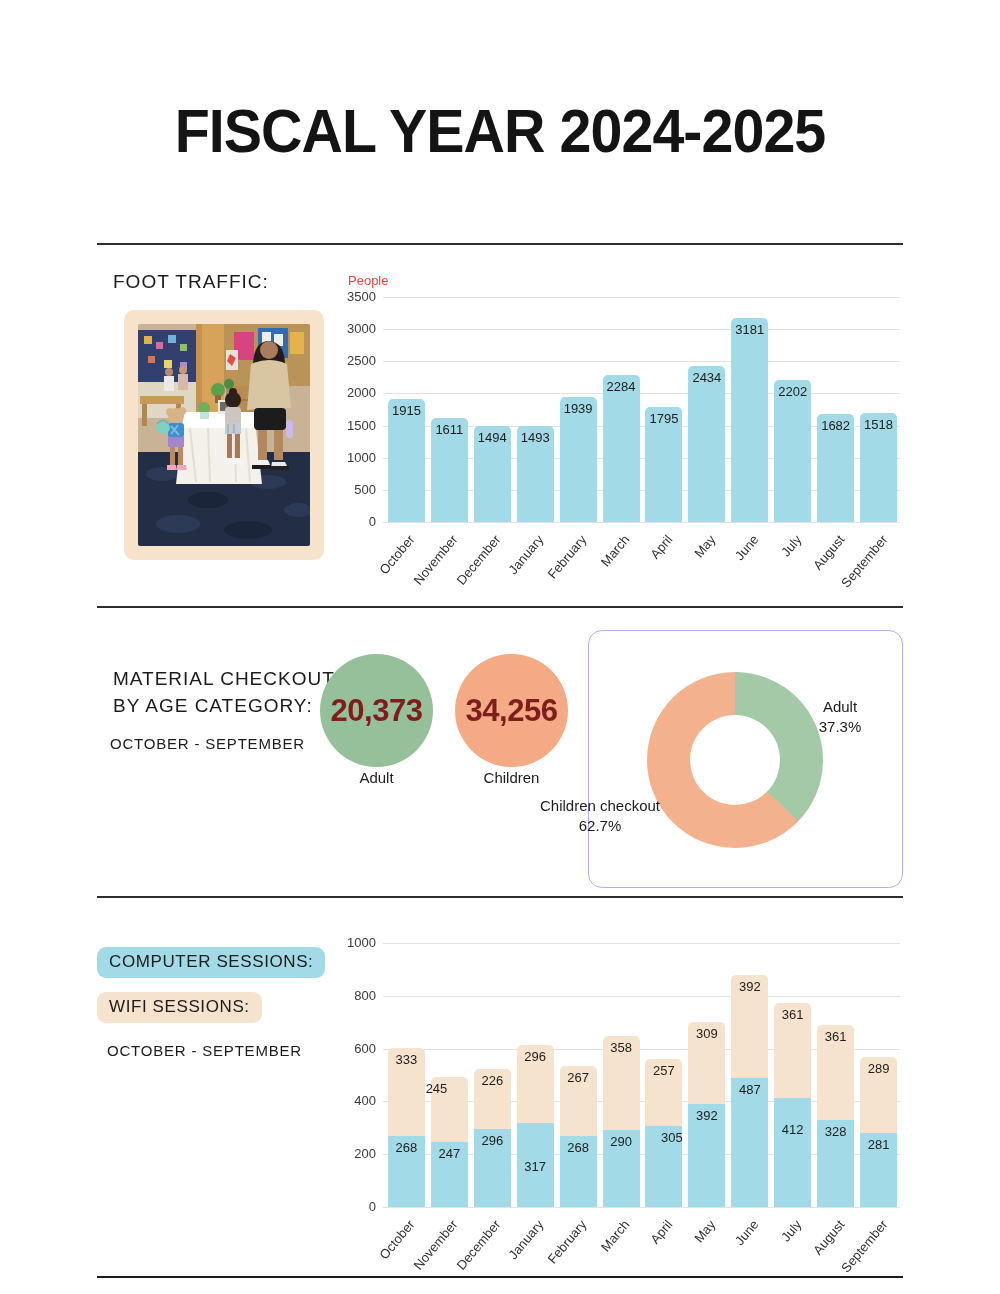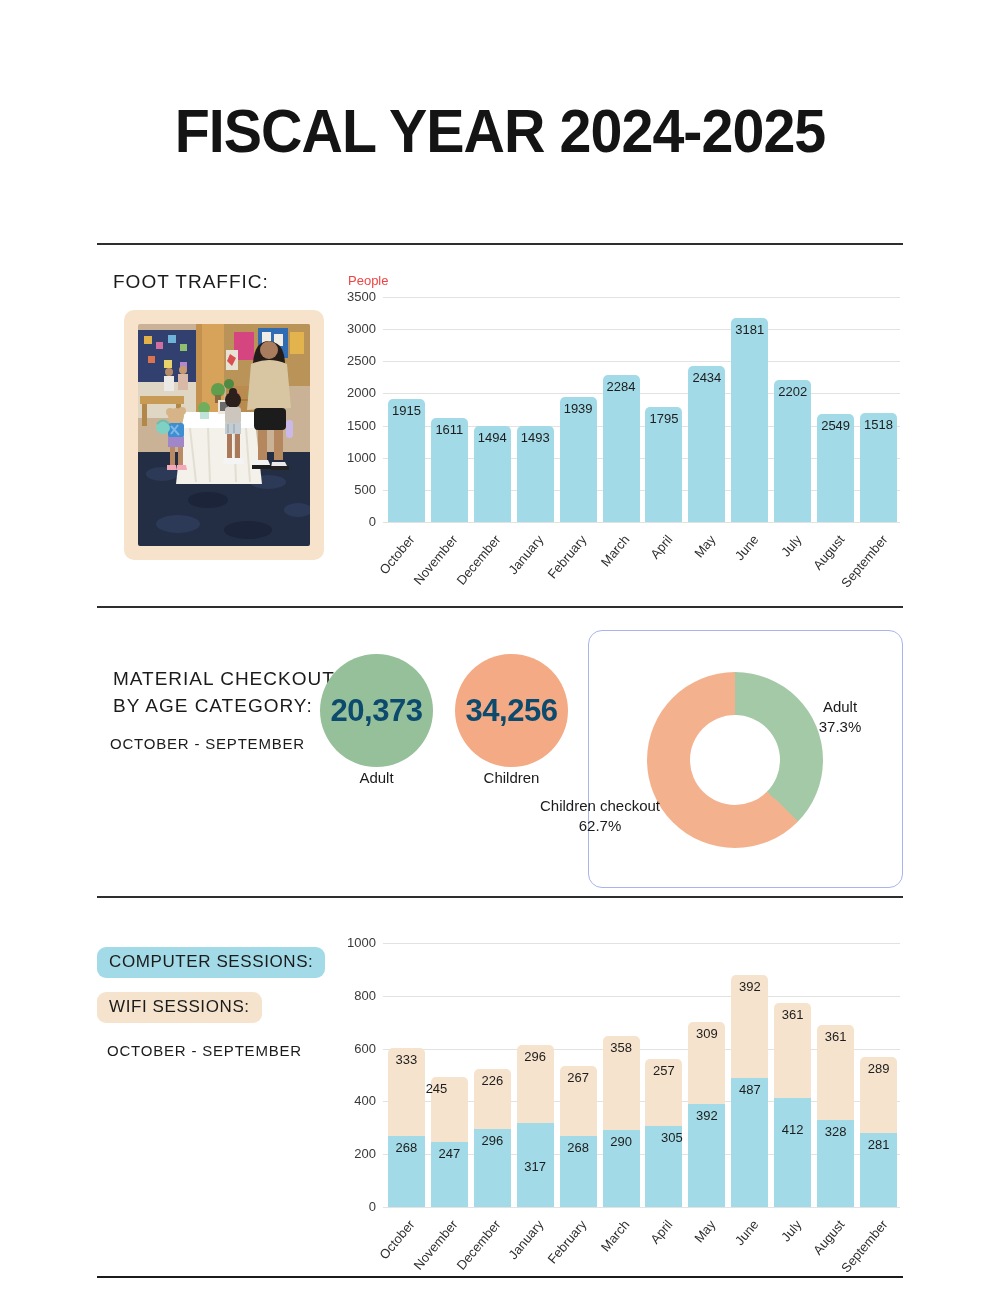--- a/index.html
+++ b/index.html
@@ -26,21 +26,21 @@
   .ytick{position:absolute;right:calc(100% + 9px);font-size:13px;color:#3a3a3a;white-space:nowrap;}
   .ylabel{position:absolute;font-size:13px;color:#ef4444;}
   .bar{position:absolute;}
   .bar-top{border-radius:5px 5px 0 0;}
   .bar-label{position:absolute;text-align:center;font-size:13px;color:#1d1d1d;}
   .xlabel{position:absolute;width:100px;text-align:right;font-size:13px;color:#2e2e2e;
           transform:rotate(-50deg);transform-origin:100% 0;white-space:nowrap;}
   
   .stat-circle{position:absolute;width:113px;height:113px;border-radius:50%;
                display:flex;align-items:center;justify-content:center;}
-  .stat-value{font-size:31px;font-weight:700;color:#0c4a6e;letter-spacing:-.5px;}
+  .stat-value{font-size:31px;font-weight:700;color:#7f1d1d;letter-spacing:-.5px;}
   .stat-label{position:absolute;width:113px;text-align:center;top:769px;font-size:15px;color:#1b1b1b;}
   .donut-card{position:absolute;left:588px;top:630px;width:313px;height:256px;
               border:1.5px solid #a9b3ed;border-radius:14px;background:#fff;}
   .donut{position:absolute;left:647px;top:672px;width:176px;height:176px;border-radius:50%;}
   .donut::after{content:"";position:absolute;left:43px;top:43px;width:90px;height:90px;
                 border-radius:50%;background:#fff;}
   .donut-label{position:absolute;font-size:15px;color:#1b1b1b;text-align:center;line-height:20px;}
   
   .chip{position:absolute;left:97px;padding:5px 12px 6px 12px;border-radius:9px;
         font-size:17px;font-weight:500;letter-spacing:.6px;color:#1b1b1b;}
@@ -204,21 +204,21 @@
         <div class="bar bar-top" style="left: 303.375px; width: 37px; bottom: 0px; height: 156.471px; background: rgb(162, 219, 231);"></div>
         <div class="bar-label" style="left: 303.375px; width: 37px; top: 72.5286px;">2434</div>
         <div class="xlabel" style="left: 221.875px; top: 235px;">May</div>
         <div class="bar bar-top" style="left: 346.292px; width: 37px; bottom: 0px; height: 204.493px; background: rgb(162, 219, 231);"></div>
         <div class="bar-label" style="left: 346.292px; width: 37px; top: 24.5071px;">3181</div>
         <div class="xlabel" style="left: 264.792px; top: 235px;">June</div>
         <div class="bar bar-top" style="left: 389.208px; width: 37px; bottom: 0px; height: 141.557px; background: rgb(162, 219, 231);"></div>
         <div class="bar-label" style="left: 389.208px; width: 37px; top: 87.4429px;">2202</div>
         <div class="xlabel" style="left: 307.708px; top: 235px;">July</div>
         <div class="bar bar-top" style="left: 432.125px; width: 37px; bottom: 0px; height: 108.129px; background: rgb(162, 219, 231);"></div>
-        <div class="bar-label" style="left: 432.125px; width: 37px; top: 120.871px;">2549</div>
+        <div class="bar-label" style="left: 432.125px; width: 37px; top: 120.871px;">1682</div>
         <div class="xlabel" style="left: 350.625px; top: 235px;">August</div>
         <div class="bar bar-top" style="left: 475.042px; width: 37px; bottom: 0px; height: 109.029px; background: rgb(162, 219, 231);"></div>
         <div class="bar-label" style="left: 475.042px; width: 37px; top: 119.971px;">1518</div>
         <div class="xlabel" style="left: 393.542px; top: 235px;">September</div>
       </div>
   </div>
 
   <div class="divider d2"></div>
 
   <div class="sec-heading" style="left:113px;top:665px;line-height:27px;">

